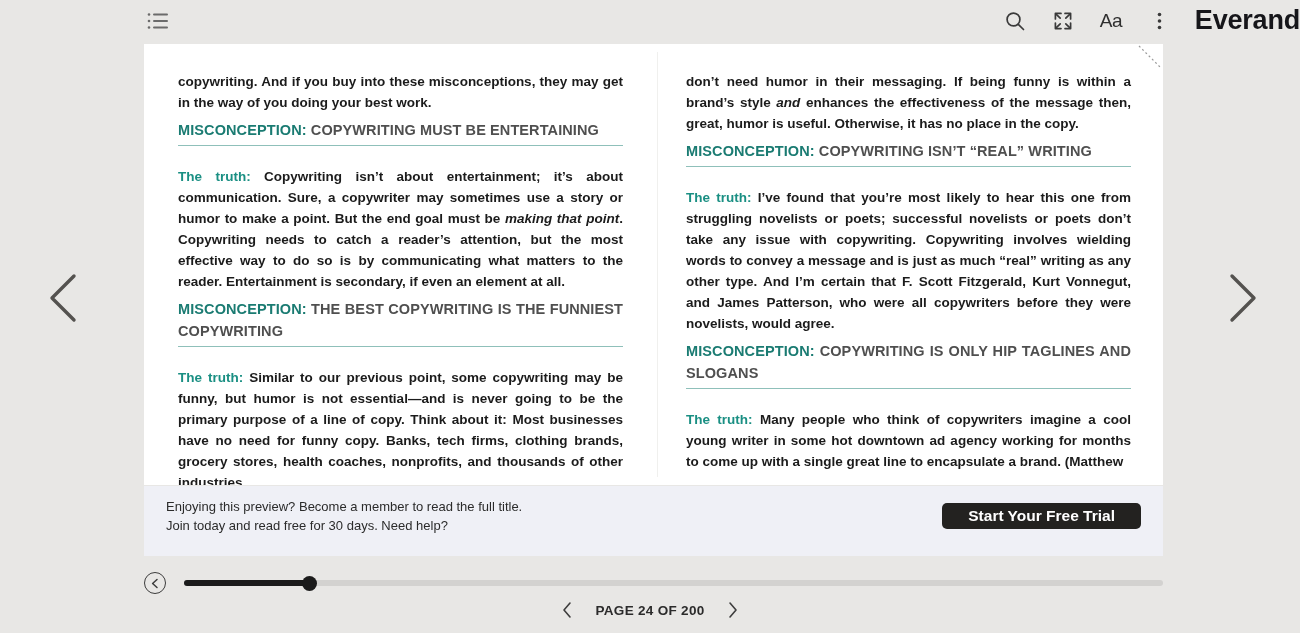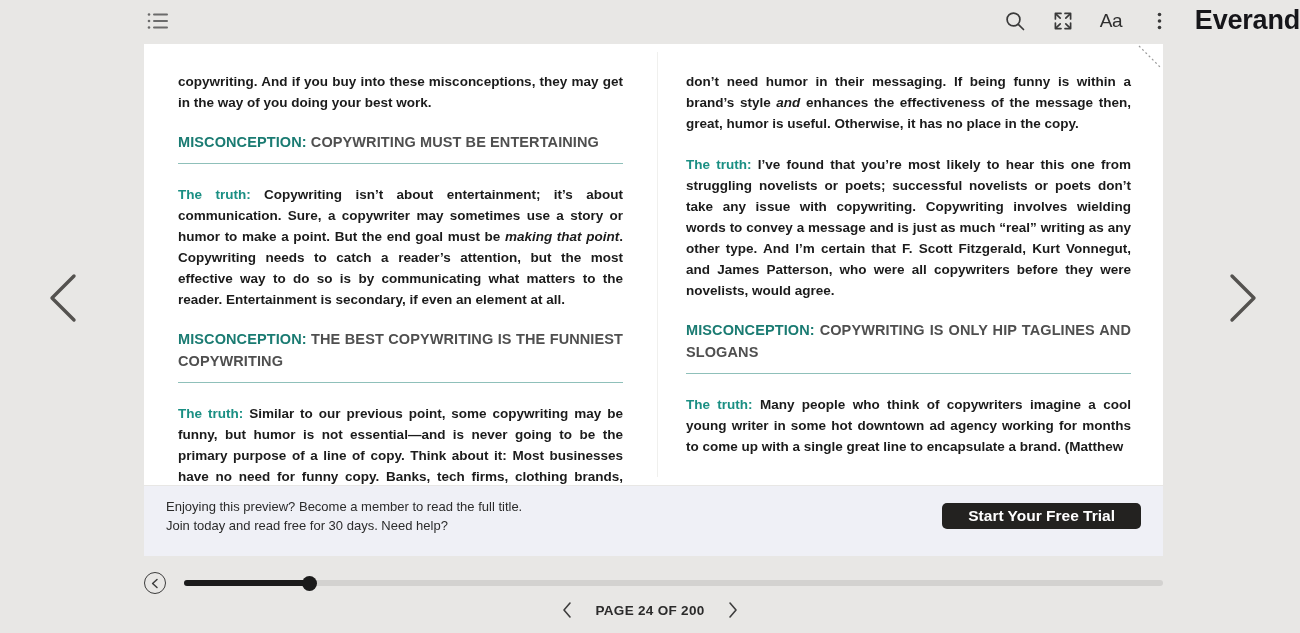--- a/index.html
+++ b/index.html
@@ -130,30 +130,30 @@
     line-height: 21px;
     font-weight: 700;
     color: #1b1b1b;
     text-align: justify;
     font-family: "Liberation Sans", sans-serif;
     hyphens: none;
   }
   p.body i { font-style: italic; }
 
   h3.mis {
-    margin: 18px 0 0 0;
+    margin: 6px 0 0 0;
     font-size: 14.5px;
     line-height: 22px;
     font-weight: 700;
     color: #4f4f4f;
     text-align: justify;
     text-align-last: left;
     letter-spacing: 0.1px;
     border-bottom: 1px solid #8fc0ba;
-    padding-bottom: 10px;
+    padding-bottom: 4px;
     font-family: "Liberation Sans", sans-serif;
   }
   h3.mis .kw { color: #1a7b72; }
   .truth-kw { color: #1a8f83; font-weight: 700; }
   p.truth { margin-top: 20px; }
 
   
   .banner {
     position: absolute;
     left: 144px;
@@ -377,20 +377,21 @@
 
       <h3 class="mis"><span class="kw">MISCONCEPTION:</span><span> THE BEST COPYWRITING IS THE FUNNIEST COPYWRITING</span></h3>
       <p class="body truth"><span class="truth-kw">The truth:</span><span> Similar to our previous point, some copywriting may be funny, but humor is not essential—and is never going to be the primary purpose of a line of copy. Think about it: Most businesses have no need for funny copy. Banks, tech firms, clothing brands, grocery stores, health coaches, nonprofits, and thousands of other industries</span></p>
     </div>
 
     <div class="gutter"></div>
 
     <div class="col right">
       <p class="body"><span>don’t need humor in their messaging. If being funny is within a brand’s style </span><i>and</i><span> enhances the effectiveness of the message then, great, humor is useful. Otherwise, it has no place in the copy.</span></p>
 
+      <h3 class="mis"><span class="kw">MISCONCEPTION:</span><span> COPYWRITING ISN’T “REAL” WRITING</span></h3>
       <p class="body truth"><span class="truth-kw">The truth:</span><span> I’ve found that you’re most likely to hear this one from struggling novelists or poets; successful novelists or poets don’t take any issue with copywriting. Copywriting involves wielding words to convey a message and is just as much “real” writing as any other type. And I’m certain that F. Scott Fitzgerald, Kurt Vonnegut, and James Patterson, who were all copywriters before they were novelists, would agree.</span></p>
 
       <h3 class="mis"><span class="kw">MISCONCEPTION:</span><span> COPYWRITING IS ONLY HIP TAGLINES AND SLOGANS</span></h3>
       <p class="body truth"><span class="truth-kw">The truth:</span><span> Many people who think of copywriters imagine a cool young writer in some hot downtown ad agency working for months to come up with a single great line to encapsulate a brand. (Matthew</span></p>
     </div>
   </div>
 </div>
 
 <div class="banner">
   <div class="banner-copy">

